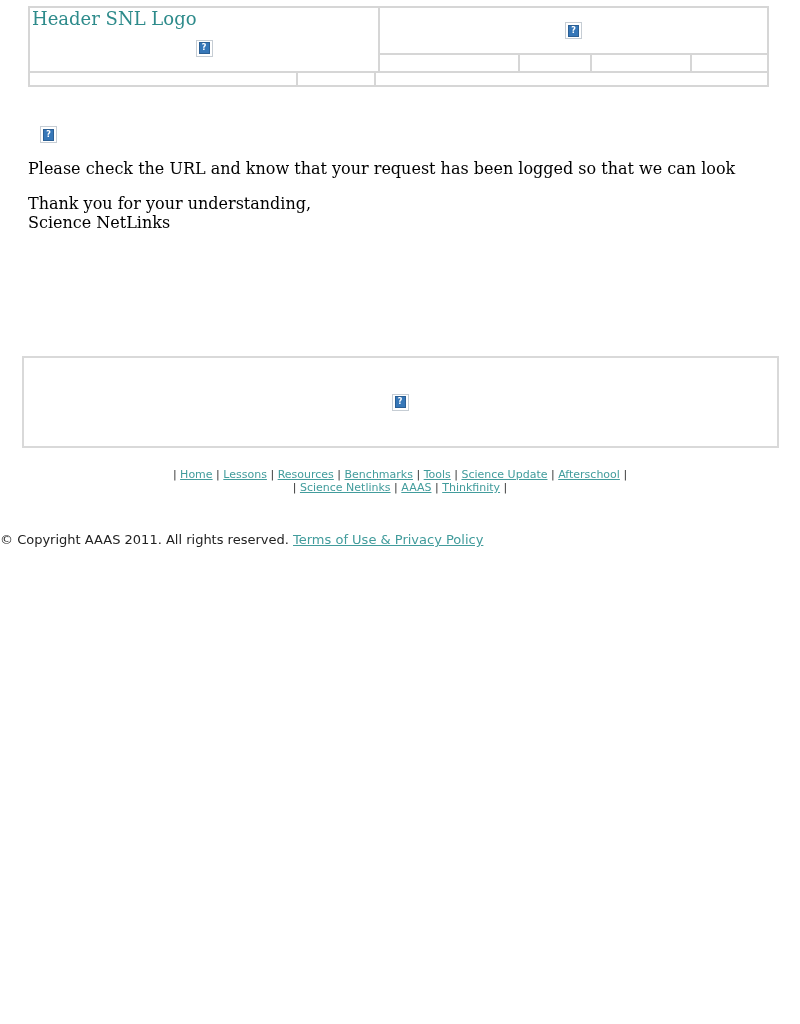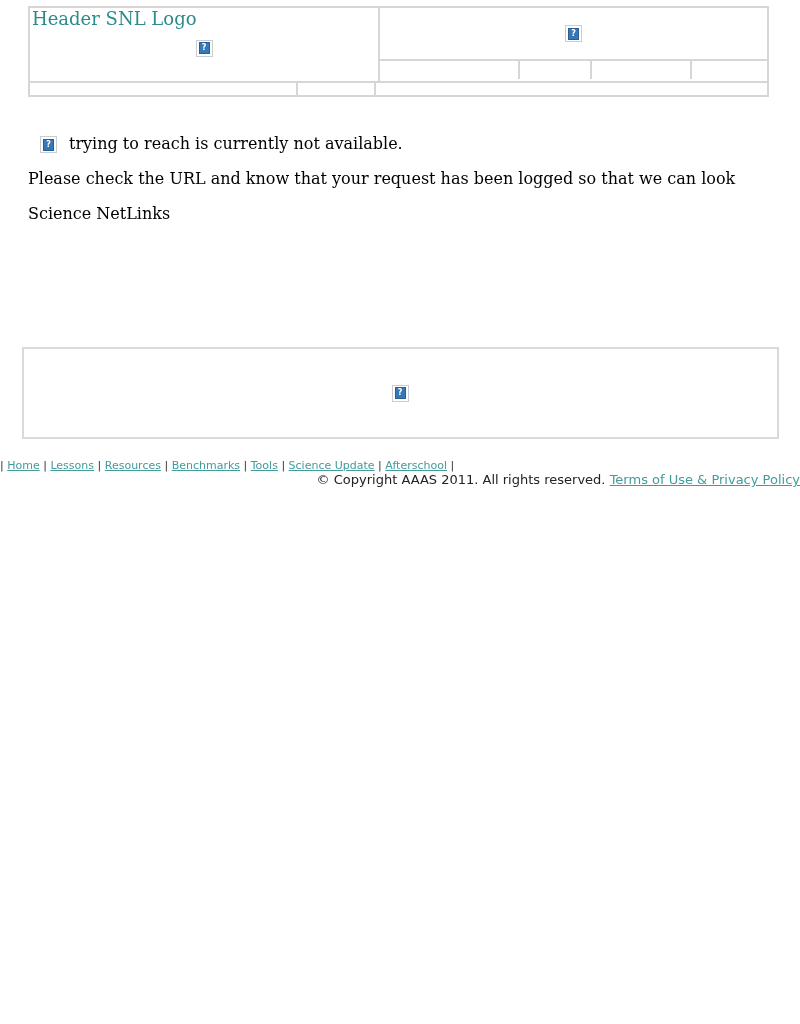--- a/index.html
+++ b/index.html
@@ -11,21 +11,21 @@
     overflow:hidden;
   }
 
   
   .hdr {
     box-sizing:border-box;
     margin:6px 0 0 28px;
     width:741px;
     border:2px solid #d6d6d6;
   }
-  .hdr-top { display:flex; height:73px; }
+  .hdr-top { display:flex; height:63px; }
   .logo-cell {
     box-sizing:border-box;
     width:350px;
     border-right:2px solid #d6d6d6;
     padding:1px 2px;
   }
   .logo-link {
     font-size:18px;
     line-height:20px;
     color:#2E8B8B;
@@ -81,30 +81,31 @@
     box-sizing:border-box;
     width:757px; height:92px;
     margin:124px auto 0 auto;
     border:2px solid #d9d9d9;
     display:flex; align-items:center; justify-content:center;
   }
 
   
   .footer-links {
     margin-top:20px;
-    text-align:left;
+    text-align:center;
     font-family:"DejaVu Sans", sans-serif;
     font-size:11px;
     line-height:13px;
     color:#333;
   }
   .flink { color:#429C9C; text-decoration:underline; cursor:pointer; }
   .pipe { color:#333; }
   .copyright {
-    text-align:right;
+    margin-top:38px;
+    text-align:left;
     font-family:"DejaVu Sans", sans-serif;
     font-size:13px;
     line-height:16px;
     color:#222;
   }
   .copyright .flink { font-size:13px; }
 </style>
 </head>
 <body>
 
@@ -137,29 +138,29 @@
     <div class="b2"></div>
     <div class="b3"></div>
   </div>
 </div>
 
 <div class="notice">
   <span class="broken">
     <span class="q">?</span>
   </span>
   <div class="notice-text">
-    <div>trying to reach is currently not available.</div>
   </div>
 </div>
 
 <div class="para">
   <div>Please check the URL and know that your request has been logged so that we can look</div>
 </div>
 
 <div class="para">
+  <div>Thank you for your understanding,</div>
   <div>Science NetLinks</div>
 </div>
 
 <div class="placeholder-box">
   <span class="broken">
     <span class="q">?</span>
   </span>
 </div>
 
 <div class="footer-links">
@@ -173,18 +174,27 @@
     <span class="pipe">|</span>
     <a class="flink">Benchmarks</a>
     <span class="pipe">|</span>
     <a class="flink">Tools</a>
     <span class="pipe">|</span>
     <a class="flink">Science Update</a>
     <span class="pipe">|</span>
     <a class="flink">Afterschool</a>
     <span class="pipe">|</span>
   </div>
+  <div>
+    <span class="pipe">|</span>
+    <a class="flink">Science Netlinks</a>
+    <span class="pipe">|</span>
+    <a class="flink">AAAS</a>
+    <span class="pipe">|</span>
+    <a class="flink">Thinkfinity</a>
+    <span class="pipe">|</span>
+  </div>
 </div>
 
 <div class="copyright">
   <span>© Copyright AAAS 2011. All rights reserved.</span>
   <a class="flink">Terms of Use &amp; Privacy Policy</a>
 </div>
 
 </body></html>

